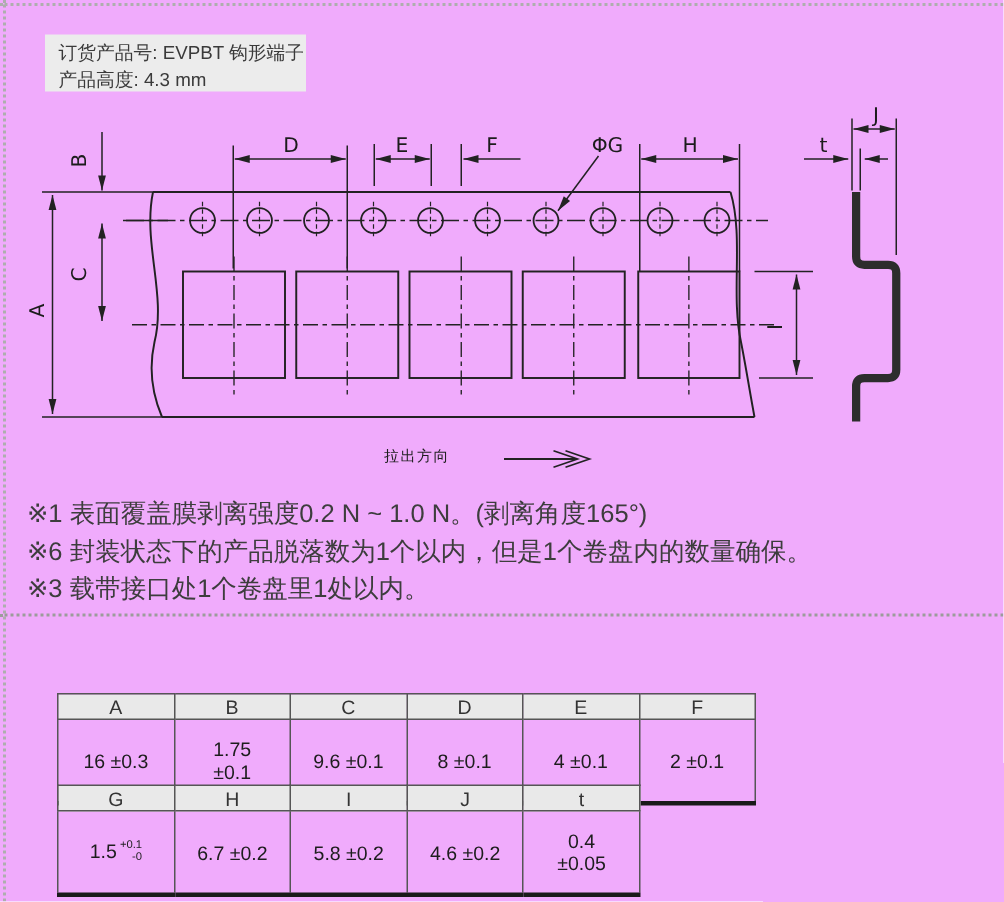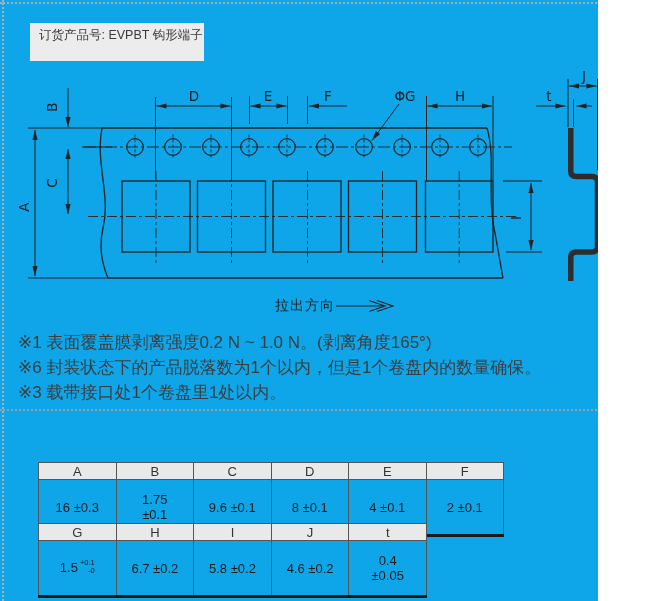--- a/index.html
+++ b/index.html
@@ -1,25 +1,25 @@
 <!DOCTYPE html>
 <html><head>
 <meta charset="utf-8">
 <style>
   html,body{margin:0;padding:0;background:#fff;}
-  .page{position:relative;width:598px;height:601px;background:#0ea5e9;overflow:hidden;
+  .page{position:relative;width:669px;height:601px;background:#f0abfc;overflow:hidden;
         font-family:"Liberation Sans","DejaVu Sans",sans-serif;}
   .pb-top{position:absolute;left:0;top:2px;width:669px;height:0;border-top:2px dotted #aeaeae;}
   .pb-left{position:absolute;left:2px;top:0;height:601px;width:0;border-left:2px dotted #aeaeae;}
   .pb-sep{position:absolute;left:0;top:409px;width:669px;height:0;border-top:2px dotted #9c9c9c;}
   .info-box{position:absolute;left:30px;top:23px;width:174px;height:38px;background:#ececec;
             color:#3a3a3a;font-size:12.5px;line-height:1.45;padding:3px 0 0 9px;box-sizing:border-box;
             white-space:nowrap;}
   .diagram-svg{position:absolute;left:0;top:0;width:669px;height:601px;}
-  .pull-label{position:absolute;left:275px;top:297px;font-size:14px;color:#1f1f1f;letter-spacing:1px;white-space:nowrap;}
+  .pull-label{position:absolute;left:256px;top:297px;font-size:10px;color:#1f1f1f;letter-spacing:1px;white-space:nowrap;}
   .note{position:absolute;left:18px;font-size:17px;color:#3d3d3d;white-space:nowrap;}
   .note1{top:331px}.note2{top:356px}.note3{top:381px}
   .dim-table{position:absolute;border-collapse:collapse;table-layout:fixed;text-align:center;color:#1d1d1d;}
   .dim-table th{background:#e9e9e9;font-weight:normal;color:#333;border:1px solid #555;
                 height:16px;font-size:13px;padding:0;}
   .dim-table td{border:1px solid #555;height:19px;font-size:13px;padding:12px;}
   .dim-table tr.vals td{border-bottom:3px solid #1a1a1a;}
   .t1{left:38px;top:462px;width:466px;}
   .t2{left:38px;top:523px;width:389px;}
   .tol{display:inline-flex;flex-direction:column;font-size:7.5px;line-height:1.05;
@@ -31,20 +31,21 @@
 <body>
 
 <div class="page">
 
   <div class="pb-top"></div>
   <div class="pb-left"></div>
   <div class="pb-sep"></div>
 
   <div class="info-box">
     <div>订货产品号: EVPBT 钩形端子</div>
+    <div>产品高度: 4.3 mm</div>
   </div>
 
   <svg class="diagram-svg" viewBox="0 0 669 601" xmlns="http://www.w3.org/2000/svg">
     <defs>
       <marker id="arr" markerWidth="12" markerHeight="8" refX="11" refY="4" orient="auto-start-reverse" markerUnits="userSpaceOnUse">
         <path d="M11,4 L1,1.4 L1,6.6 Z" fill="#222"></path>
       </marker>
     </defs>
 
     <g stroke="#222" stroke-width="1">

